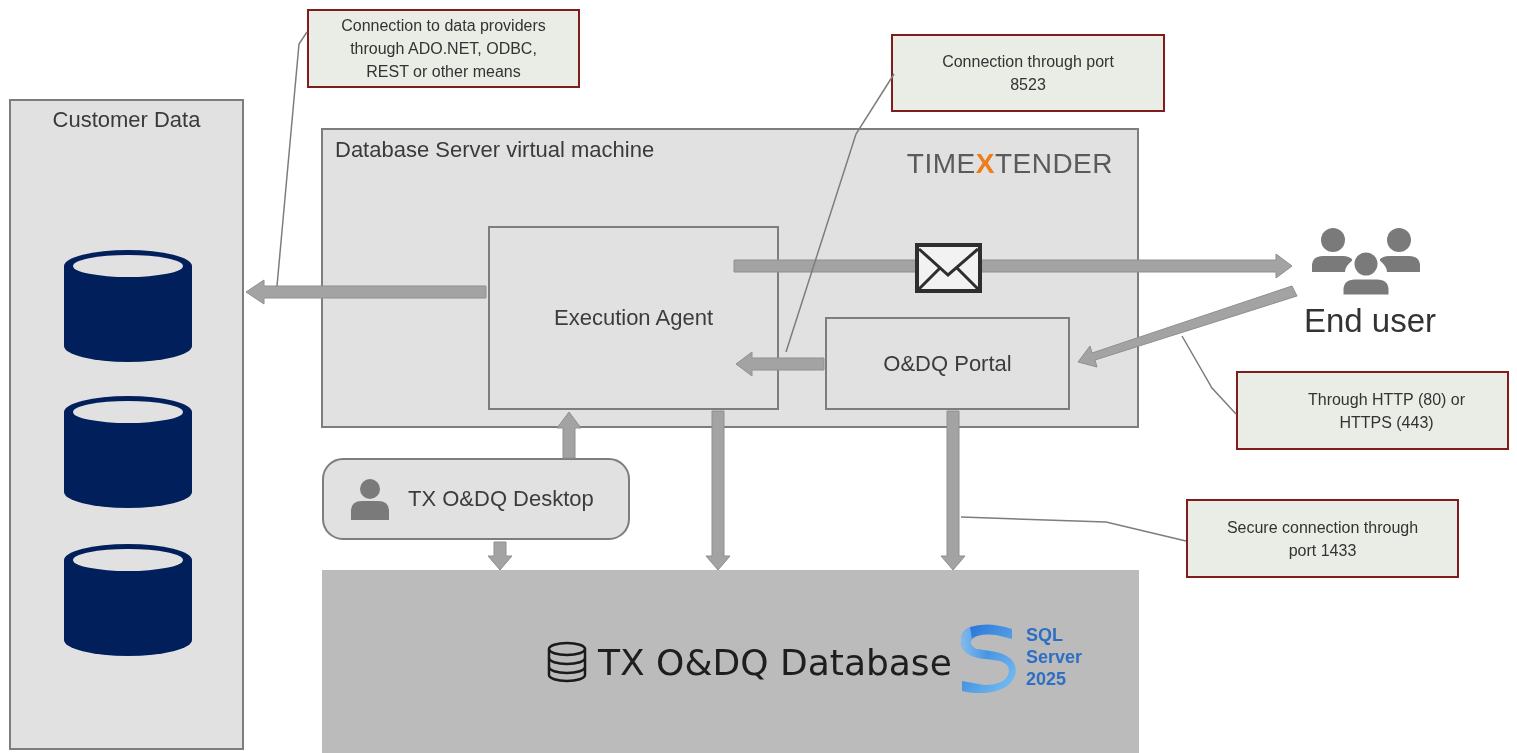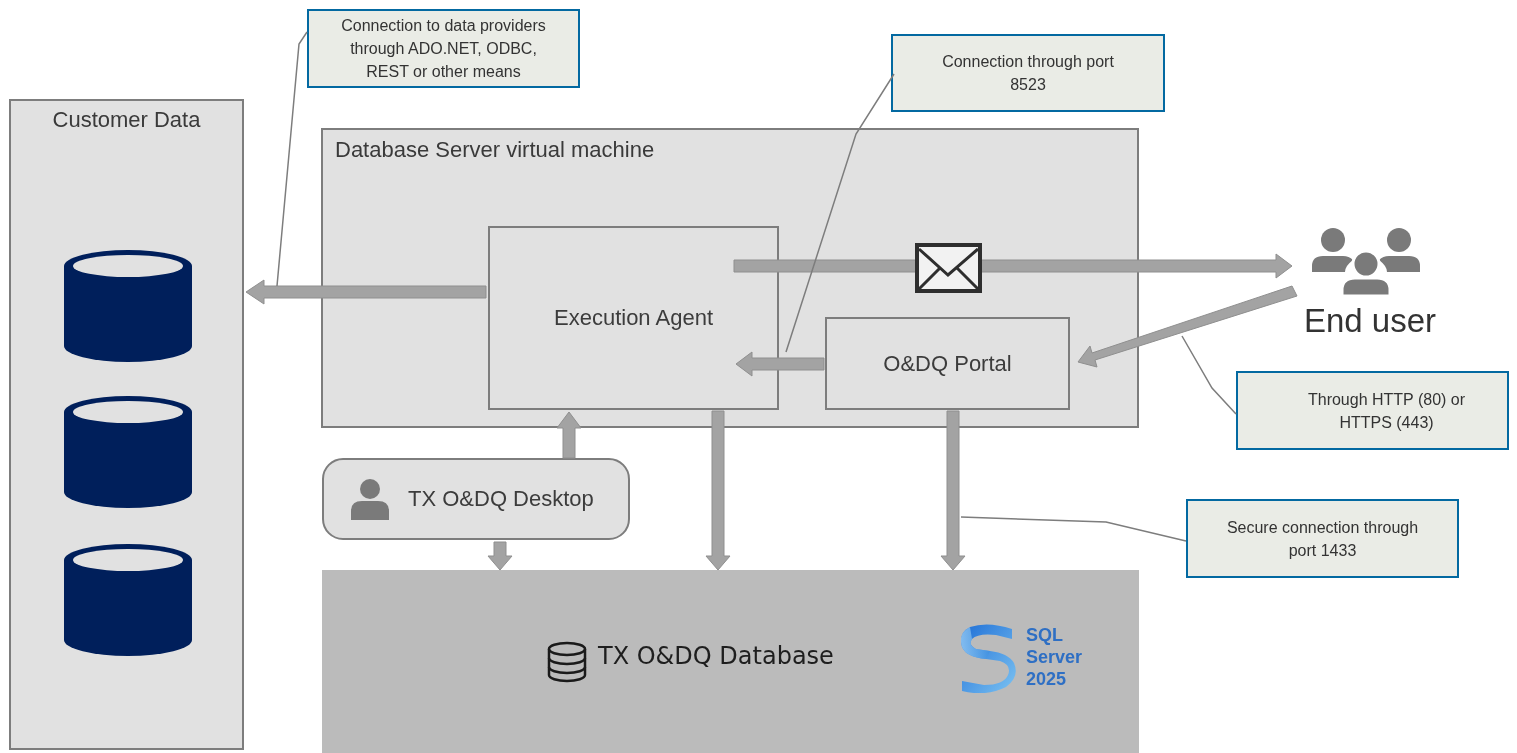--- a/index.html
+++ b/index.html
@@ -1,19 +1,19 @@
 <!DOCTYPE html>
 <html><head>
 <meta charset="utf-8">
 <style>
   html,body{margin:0;padding:0;background:#ffffff;}
   body{width:1517px;height:753px;position:relative;overflow:hidden;font-family:"Liberation Sans",sans-serif;color:#3c3c3c;}
   .abs{position:absolute;box-sizing:border-box;}
   .box{border:2px solid #7d7d7d;background:#e1e1e1;}
-  .note{border:2px solid #0369a1;background:#eaece6;display:flex;align-items:center;justify-content:center;text-align:center;font-size:16px;line-height:23px;color:#333;padding:4px 8px;white-space:pre-line;}
+  .note{border:2px solid #7f1d1d;background:#eaece6;display:flex;align-items:center;justify-content:center;text-align:center;font-size:16px;line-height:23px;color:#333;padding:4px 8px;white-space:pre-line;}
   .title{font-size:22px;color:#3a3a3a;}
   .center{display:flex;align-items:center;justify-content:center;}
   svg.overlay{position:absolute;left:0;top:0;pointer-events:none;}
 </style>
 </head>
 <body>
 
 <div class="abs box" style="left:9px;top:99px;width:235px;height:651px;">
   <div class="title" style="text-align:center;margin-top:6px;">Customer Data</div>
 </div>
@@ -25,20 +25,23 @@
   <path d="M2 18 L2 98 A64 16 0 0 0 130 98 L130 18 A64 16 0 0 0 2 18 Z" fill="#001f5b"></path>
   <ellipse cx="66" cy="18" rx="55" ry="11" fill="#e1e1e1"></ellipse>
 </svg>
 <svg class="abs" style="left:62px;top:542px;" width="132" height="116" viewBox="0 0 132 116">
   <path d="M2 18 L2 98 A64 16 0 0 0 130 98 L130 18 A64 16 0 0 0 2 18 Z" fill="#001f5b"></path>
   <ellipse cx="66" cy="18" rx="55" ry="11" fill="#e1e1e1"></ellipse>
 </svg>
 
 <div class="abs box" style="left:321px;top:128px;width:818px;height:300px;">
   <div class="title" style="position:absolute;left:12px;top:7px;">Database Server virtual machine</div>
+  <div style="position:absolute;right:24px;top:18px;font-size:28px;color:#5a5a5a;letter-spacing:0.5px;">
+    <span>TIME</span><span style="color:#ee7d1a;font-weight:bold;">X</span><span>TENDER</span>
+  </div>
 </div>
 
 <div class="abs box center" style="left:488px;top:226px;width:291px;height:184px;">
   <span style="font-size:22px;">Execution Agent</span>
 </div>
 
 <div class="abs box center" style="left:825px;top:317px;width:245px;height:93px;">
   <span style="font-size:22px;">O&amp;DQ Portal</span>
 </div>
 
@@ -52,21 +55,21 @@
 
 <div class="abs" style="left:322px;top:570px;width:817px;height:183px;background:#bbbbbb;">
   <svg style="position:absolute;left:224px;top:71px;" width="42" height="42" viewBox="0 0 42 42">
     <g fill="none" stroke="#1a1a1a" stroke-width="2.5">
       <ellipse cx="21" cy="8" rx="18" ry="6"></ellipse>
       <path d="M3 8 L3 34 A18 6 0 0 0 39 34 L39 8"></path>
       <path d="M3 17 A18 6 0 0 0 39 17"></path>
       <path d="M3 26 A18 6 0 0 0 39 26"></path>
     </g>
   </svg>
-  <span style="position:absolute;left:276px;top:72px;font-size:24px;color:#1e1e1e;font-family:'DejaVu Sans',sans-serif;">TX O&amp;DQ Database</span>
+  <span style="position:absolute;left:276px;top:72px;font-size:36px;color:#1e1e1e;font-family:'DejaVu Sans',sans-serif;">TX O&amp;DQ Database</span>
   <svg style="position:absolute;left:634px;top:51px;" width="64" height="72" viewBox="0 0 64 72">
     <defs>
       <linearGradient id="sg1" x1="0" y1="0" x2="1" y2="1">
           <stop offset="0" stop-color="#1f6fd6"></stop>
           <stop offset="1" stop-color="#7cc3f2"></stop>
         </linearGradient>
       <linearGradient id="sg2" x1="0" y1="0" x2="1" y2="0">
           <stop offset="0" stop-color="#a8d8f8"></stop>
           <stop offset="1" stop-color="#3d8fe0"></stop>
         </linearGradient>

